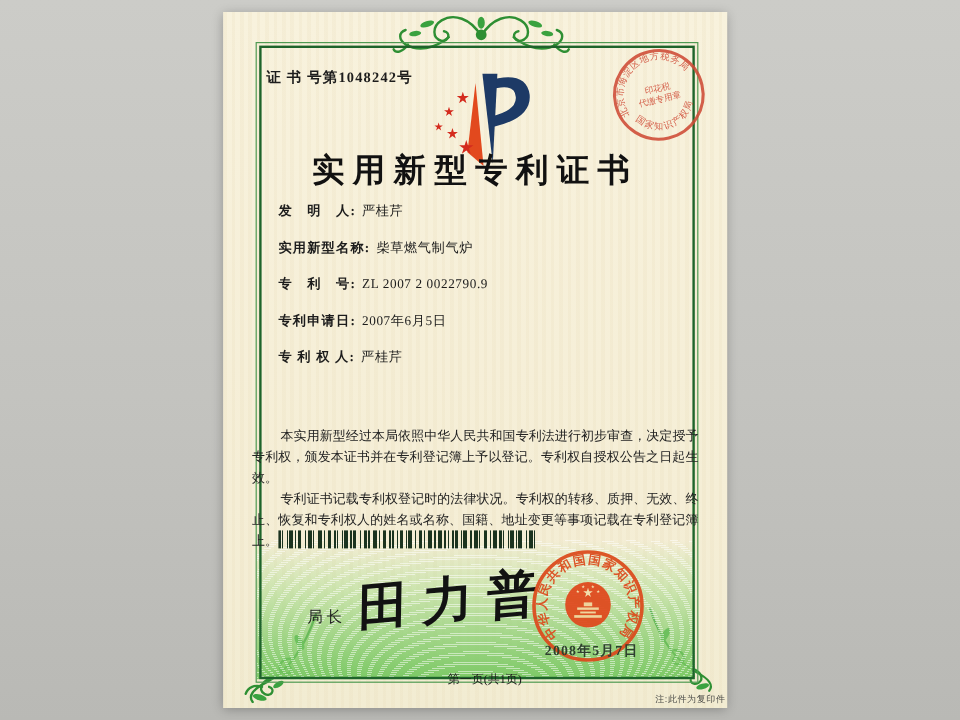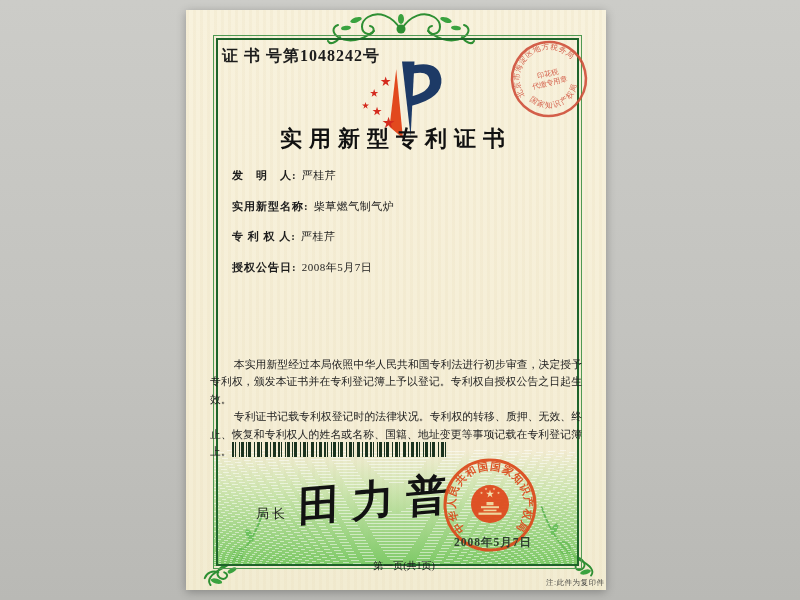--- a/index.html
+++ b/index.html
@@ -14,25 +14,25 @@
          box-shadow:0 2px 9px rgba(0,0,0,.28);}
   .border-outer{position:absolute;left:27px;top:25px;width:367px;height:532px;
          border:1px solid #4f9a52;z-index:3;pointer-events:none;}
   .border-inner{position:absolute;left:2px;top:2px;right:2px;bottom:2px;
          border:2px solid #1e642b;}
   .green-footer{position:absolute;left:28px;top:440px;width:365px;height:116px;z-index:1;
          background:
            repeating-radial-gradient(140% 95% at 50% 135%,rgba(255,255,255,.50) 0 1.5px,rgba(255,255,255,0) 1.5px 7px),
            linear-gradient(180deg,rgba(170,224,147,0) 0%,rgba(158,218,130,.45) 35%,rgba(118,199,96,.95) 100%);}
   .content{position:absolute;inset:0;z-index:4;}
-  .cert-no{position:absolute;left:36px;top:36px;font-size:16px;font-weight:bold;
+  .cert-no{position:absolute;left:36px;top:46px;font-size:12px;font-weight:bold;
            letter-spacing:1px;color:#1d1d1d;}
   .logo{position:absolute;left:168px;top:44px;width:96px;height:90px;}
   .title{position:absolute;left:0;top:114px;width:100%;text-align:center;
-         font-size:22px;font-weight:bold;letter-spacing:7px;color:#111;}
+         font-size:27px;font-weight:bold;letter-spacing:7px;color:#111;}
   .fields{position:absolute;left:46px;top:158px;}
   .frow{height:30.5px;font-size:11px;color:#1c1c1c;white-space:nowrap;}
   .flabel{font-weight:bold;letter-spacing:1px;}
   .fvalue{margin-left:5px;letter-spacing:.5px;}
   .bodytext{position:absolute;left:24px;top:346px;width:372px;font-size:10.8px;
             line-height:17.4px;color:#222;text-align:justify;}
   .bodytext p{margin:0;text-indent:2.2em;}
   .barcode{position:absolute;left:46px;top:432px;width:217px;height:15px;
     background:repeating-linear-gradient(90deg,
       #1b331f 0 2px,rgba(0,0,0,0) 2px 3px,#1b331f 3px 4px,rgba(0,0,0,0) 4px 7px,
@@ -141,24 +141,27 @@
       <div class="title">实用新型专利证书</div>
 
       <div class="fields">
         <div class="frow">
           <span class="flabel">发　明　人:</span><span class="fvalue">严桂芹</span>
         </div>
         <div class="frow">
           <span class="flabel">实用新型名称:</span><span class="fvalue">柴草燃气制气炉</span>
         </div>
         <div class="frow">
-          <span class="flabel">专 利 权 人:</span><span class="fvalue">严桂芹</span>
+          <span class="flabel">专　利　号:</span><span class="fvalue">ZL 2007 2 0022790.9</span>
         </div>
         <div class="frow">
-          <span class="flabel">授权公告日:</span><span class="fvalue">2008年5月7日</span>
+          <span class="flabel">专利申请日:</span><span class="fvalue">2007年6月5日</span>
+        </div>
+        <div class="frow">
+          <span class="flabel">专 利 权 人:</span><span class="fvalue">严桂芹</span>
         </div>
       </div>
 
       <div class="bodytext">
         <p>本实用新型经过本局依照中华人民共和国专利法进行初步审查，决定授予专利权，颁发本证书并在专利登记簿上予以登记。专利权自授权公告之日起生效。</p>
         <p>专利证书记载专利权登记时的法律状况。专利权的转移、质押、无效、终止、恢复和专利权人的姓名或名称、国籍、地址变更等事项记载在专利登记簿上。</p>
       </div>
 
       <div class="barcode"></div>
 

